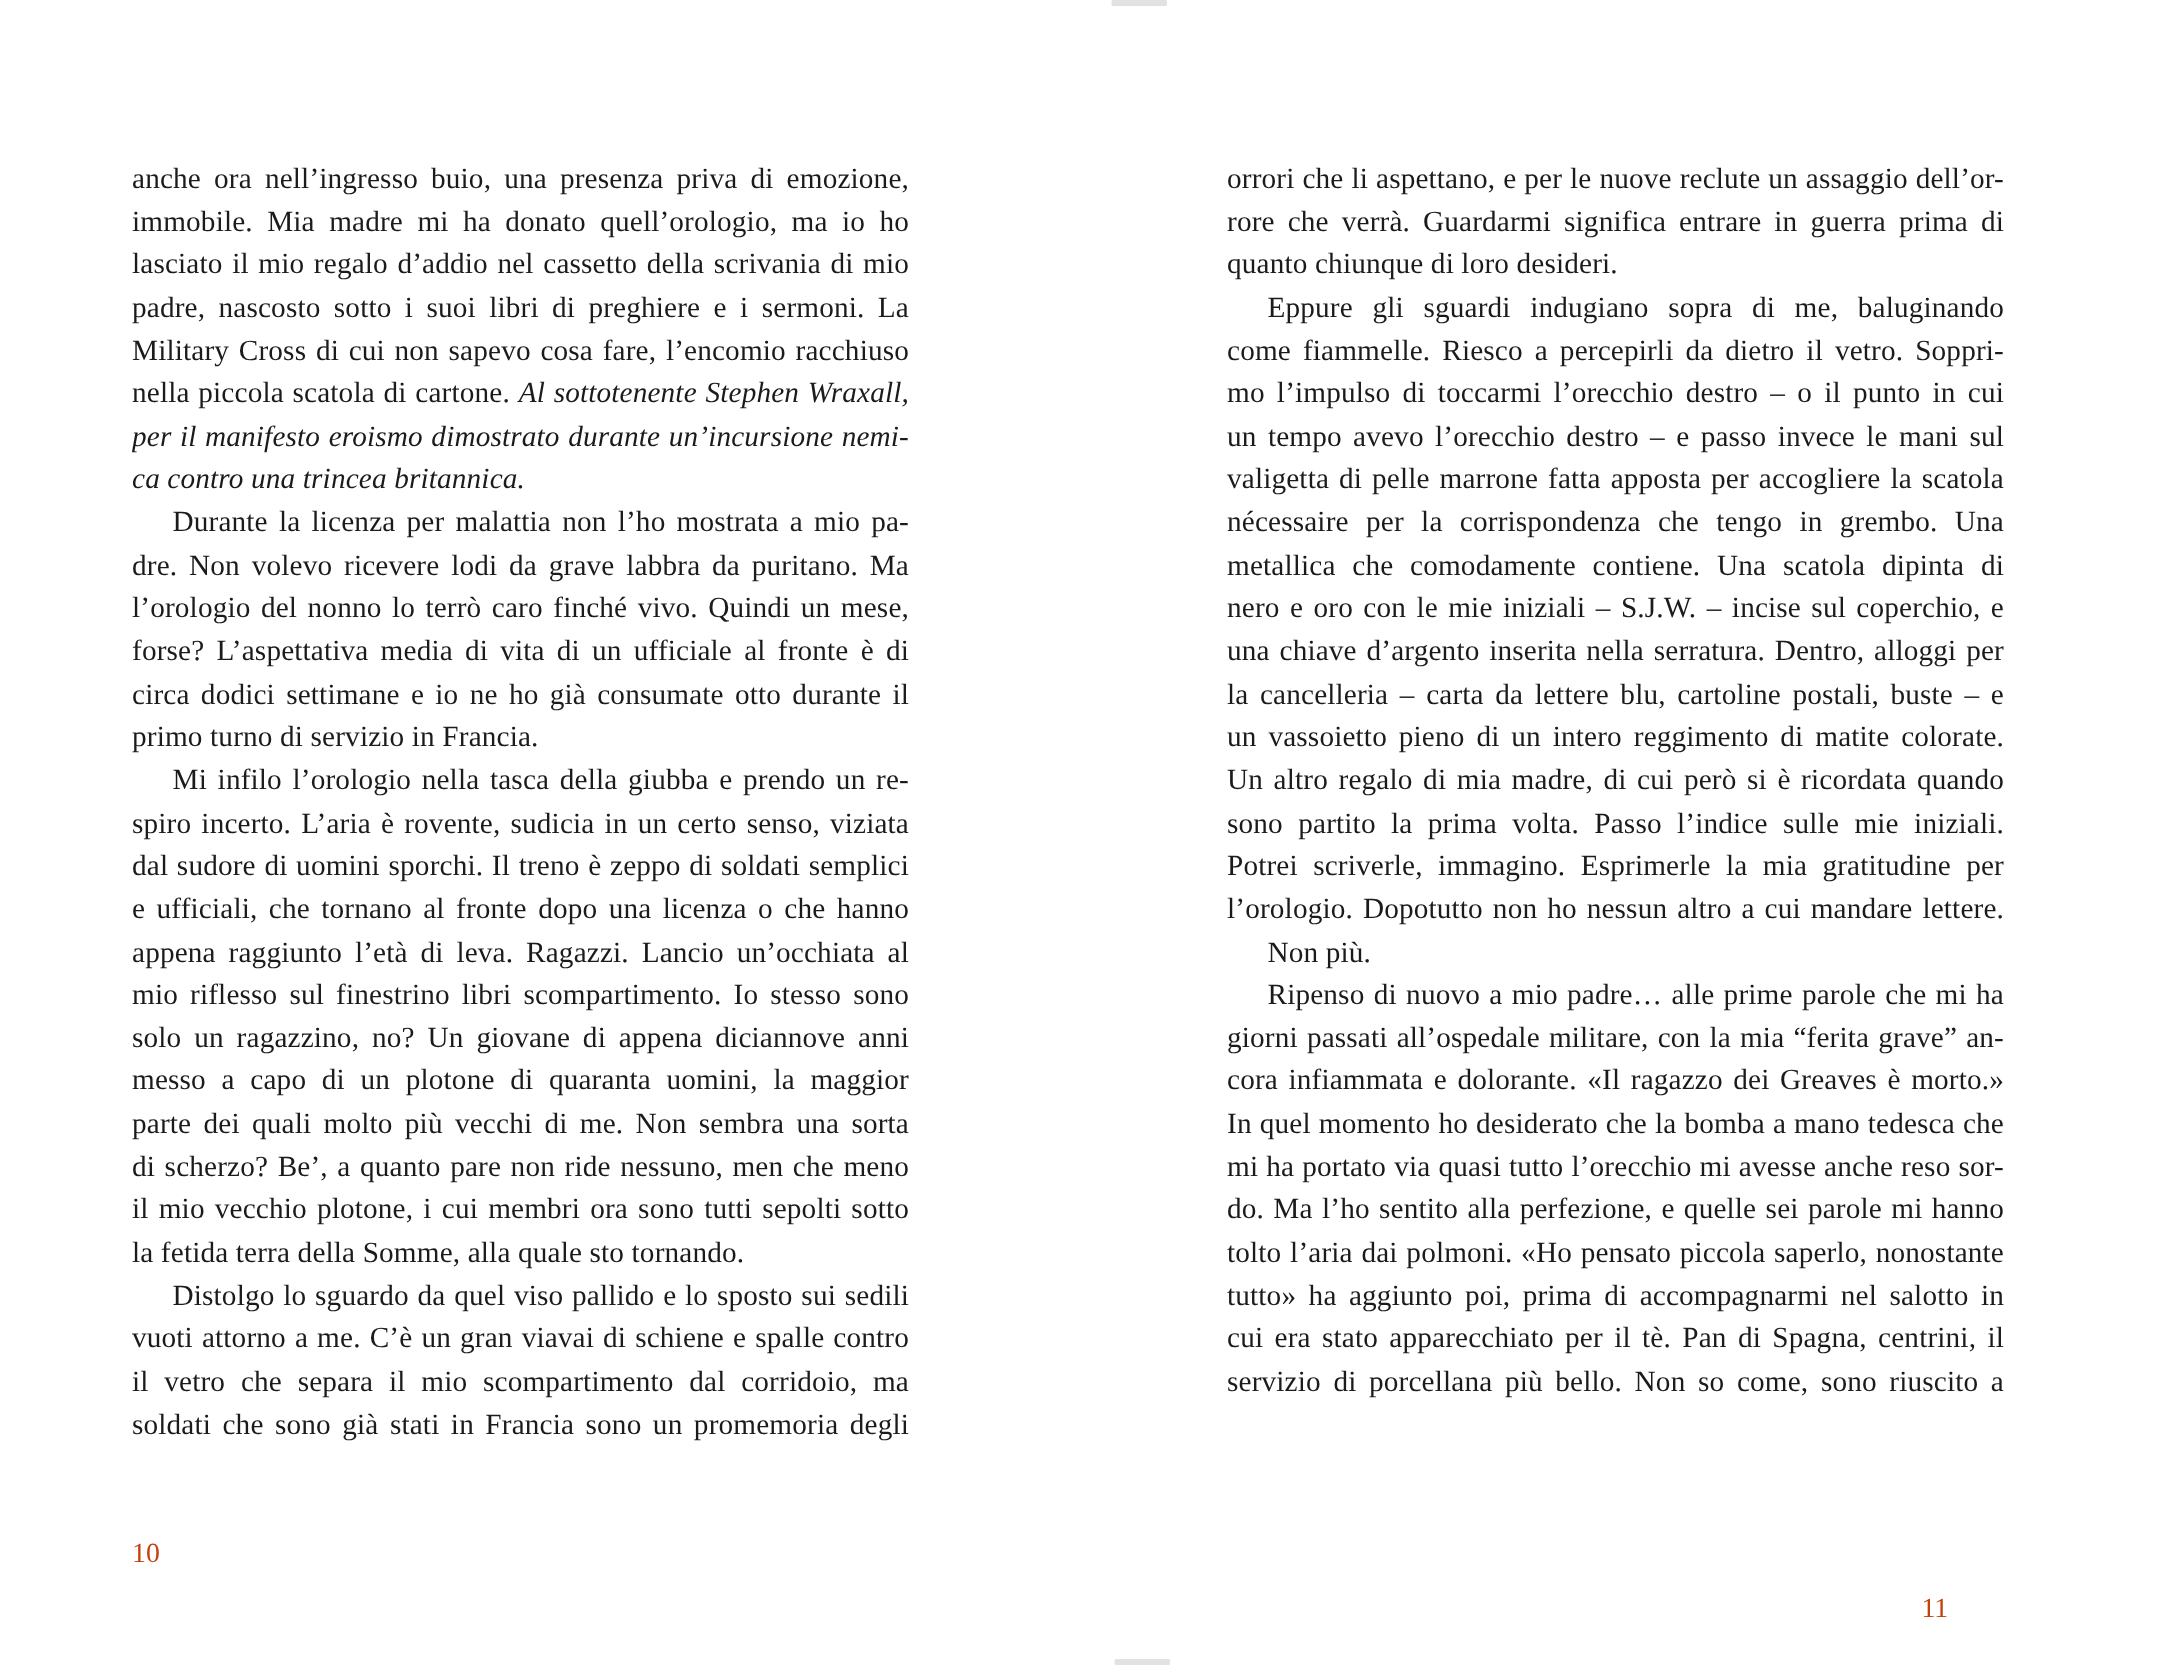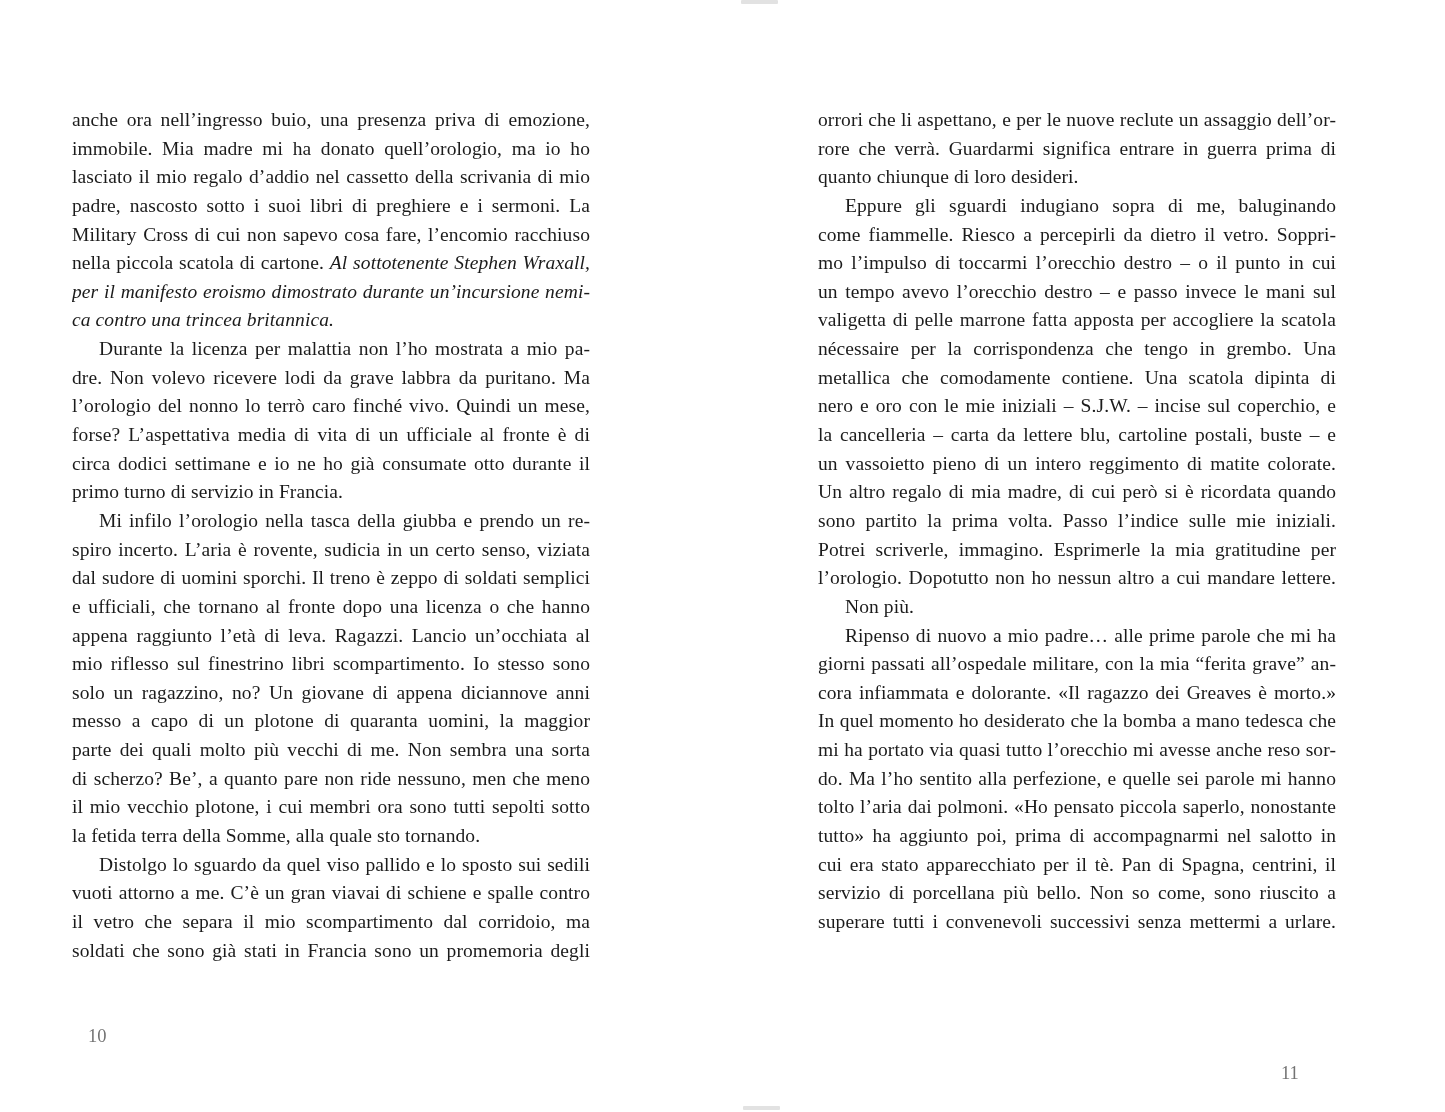--- a/index.html
+++ b/index.html
@@ -29,39 +29,39 @@
 
   .text-block {
     position: absolute;
     top: 106px;
     width: 518px;
     font-size: 19.5px;
     line-height: 28.65px;
     color: #1b1b1b;
     letter-spacing: 0.1px;
   }
-  .text-block.left  { left: 72px;  }
+  .text-block.left  { left: 88px;  }
   .text-block.right { left: 818px; }
 
   .line {
     height: 28.65px;
     overflow: hidden;
     text-align: justify;
     text-align-last: justify;
   }
   .line.parlast { text-align-last: left; }
   .line.indent  { text-indent: 27px; }
   .line i { font-style: italic; }
 
   .page-number {
     position: absolute;
     top: 1024px;
     font-size: 18.5px;
     line-height: 24px;
-    color: #737373;
+    color: #c2410c;
   }
   .page-number.pn-left  { left: 88px;   }
   .page-number.pn-right { left: 1281px; margin-top: 37px; }
 </style>
 </head>
 <body>
 
 <div class="spread">
   <div class="reg-mark top"></div>
   <div class="reg-mark bottom"></div>
@@ -103,35 +103,35 @@
       <div class="line"><span>rore che verrà. Guardarmi significa entrare in guerra prima di</span></div>
       <div class="line parlast"><span>quanto chiunque di loro desideri.</span></div>
       <div class="line indent"><span>Eppure gli sguardi indugiano sopra di me, baluginando</span></div>
       <div class="line"><span>come fiammelle. Riesco a percepirli da dietro il vetro. Soppri-</span></div>
       <div class="line"><span>mo l’impulso di toccarmi l’orecchio destro – o il punto in cui</span></div>
       <div class="line"><span>un tempo avevo l’orecchio destro – e passo invece le mani sul</span></div>
       <div class="line"><span>valigetta di pelle marrone fatta apposta per accogliere la scatola</span></div>
       <div class="line"><span>nécessaire per la corrispondenza che tengo in grembo. Una</span></div>
       <div class="line"><span>metallica che comodamente contiene. Una scatola dipinta di</span></div>
       <div class="line"><span>nero e oro con le mie iniziali – S.J.W. – incise sul coperchio, e</span></div>
+      <div class="line"><span>una chiave d’argento inserita nella serratura. Dentro, alloggi per</span></div>
       <div class="line"><span>la cancelleria – carta da lettere blu, cartoline postali, buste – e</span></div>
       <div class="line"><span>un vassoietto pieno di un intero reggimento di matite colorate.</span></div>
       <div class="line"><span>Un altro regalo di mia madre, di cui però si è ricordata quando</span></div>
       <div class="line"><span>sono partito la prima volta. Passo l’indice sulle mie iniziali.</span></div>
       <div class="line"><span>Potrei scriverle, immagino. Esprimerle la mia gratitudine per</span></div>
       <div class="line"><span>l’orologio. Dopotutto non ho nessun altro a cui mandare lettere.</span></div>
       <div class="line indent parlast"><span>Non più.</span></div>
       <div class="line indent"><span>Ripenso di nuovo a mio padre… alle prime parole che mi ha</span></div>
       <div class="line"><span>giorni passati all’ospedale militare, con la mia “ferita grave” an-</span></div>
       <div class="line"><span>cora infiammata e dolorante. «Il ragazzo dei Greaves è morto.»</span></div>
       <div class="line"><span>In quel momento ho desiderato che la bomba a mano tedesca che</span></div>
       <div class="line"><span>mi ha portato via quasi tutto l’orecchio mi avesse anche reso sor-</span></div>
       <div class="line"><span>do. Ma l’ho sentito alla perfezione, e quelle sei parole mi hanno</span></div>
       <div class="line"><span>tolto l’aria dai polmoni. «Ho pensato piccola saperlo, nonostante</span></div>
       <div class="line"><span>tutto» ha aggiunto poi, prima di accompagnarmi nel salotto in</span></div>
       <div class="line"><span>cui era stato apparecchiato per il tè. Pan di Spagna, centrini, il</span></div>
       <div class="line"><span>servizio di porcellana più bello. Non so come, sono riuscito a</span></div>
-      <div class="line"><span>superare tutti i convenevoli successivi senza mettermi a urlare.</span></div>
     </div>
 
   <div class="page-number pn-left">10</div>
   <div class="page-number pn-right">11</div>
 </div>
 
 </body></html>

